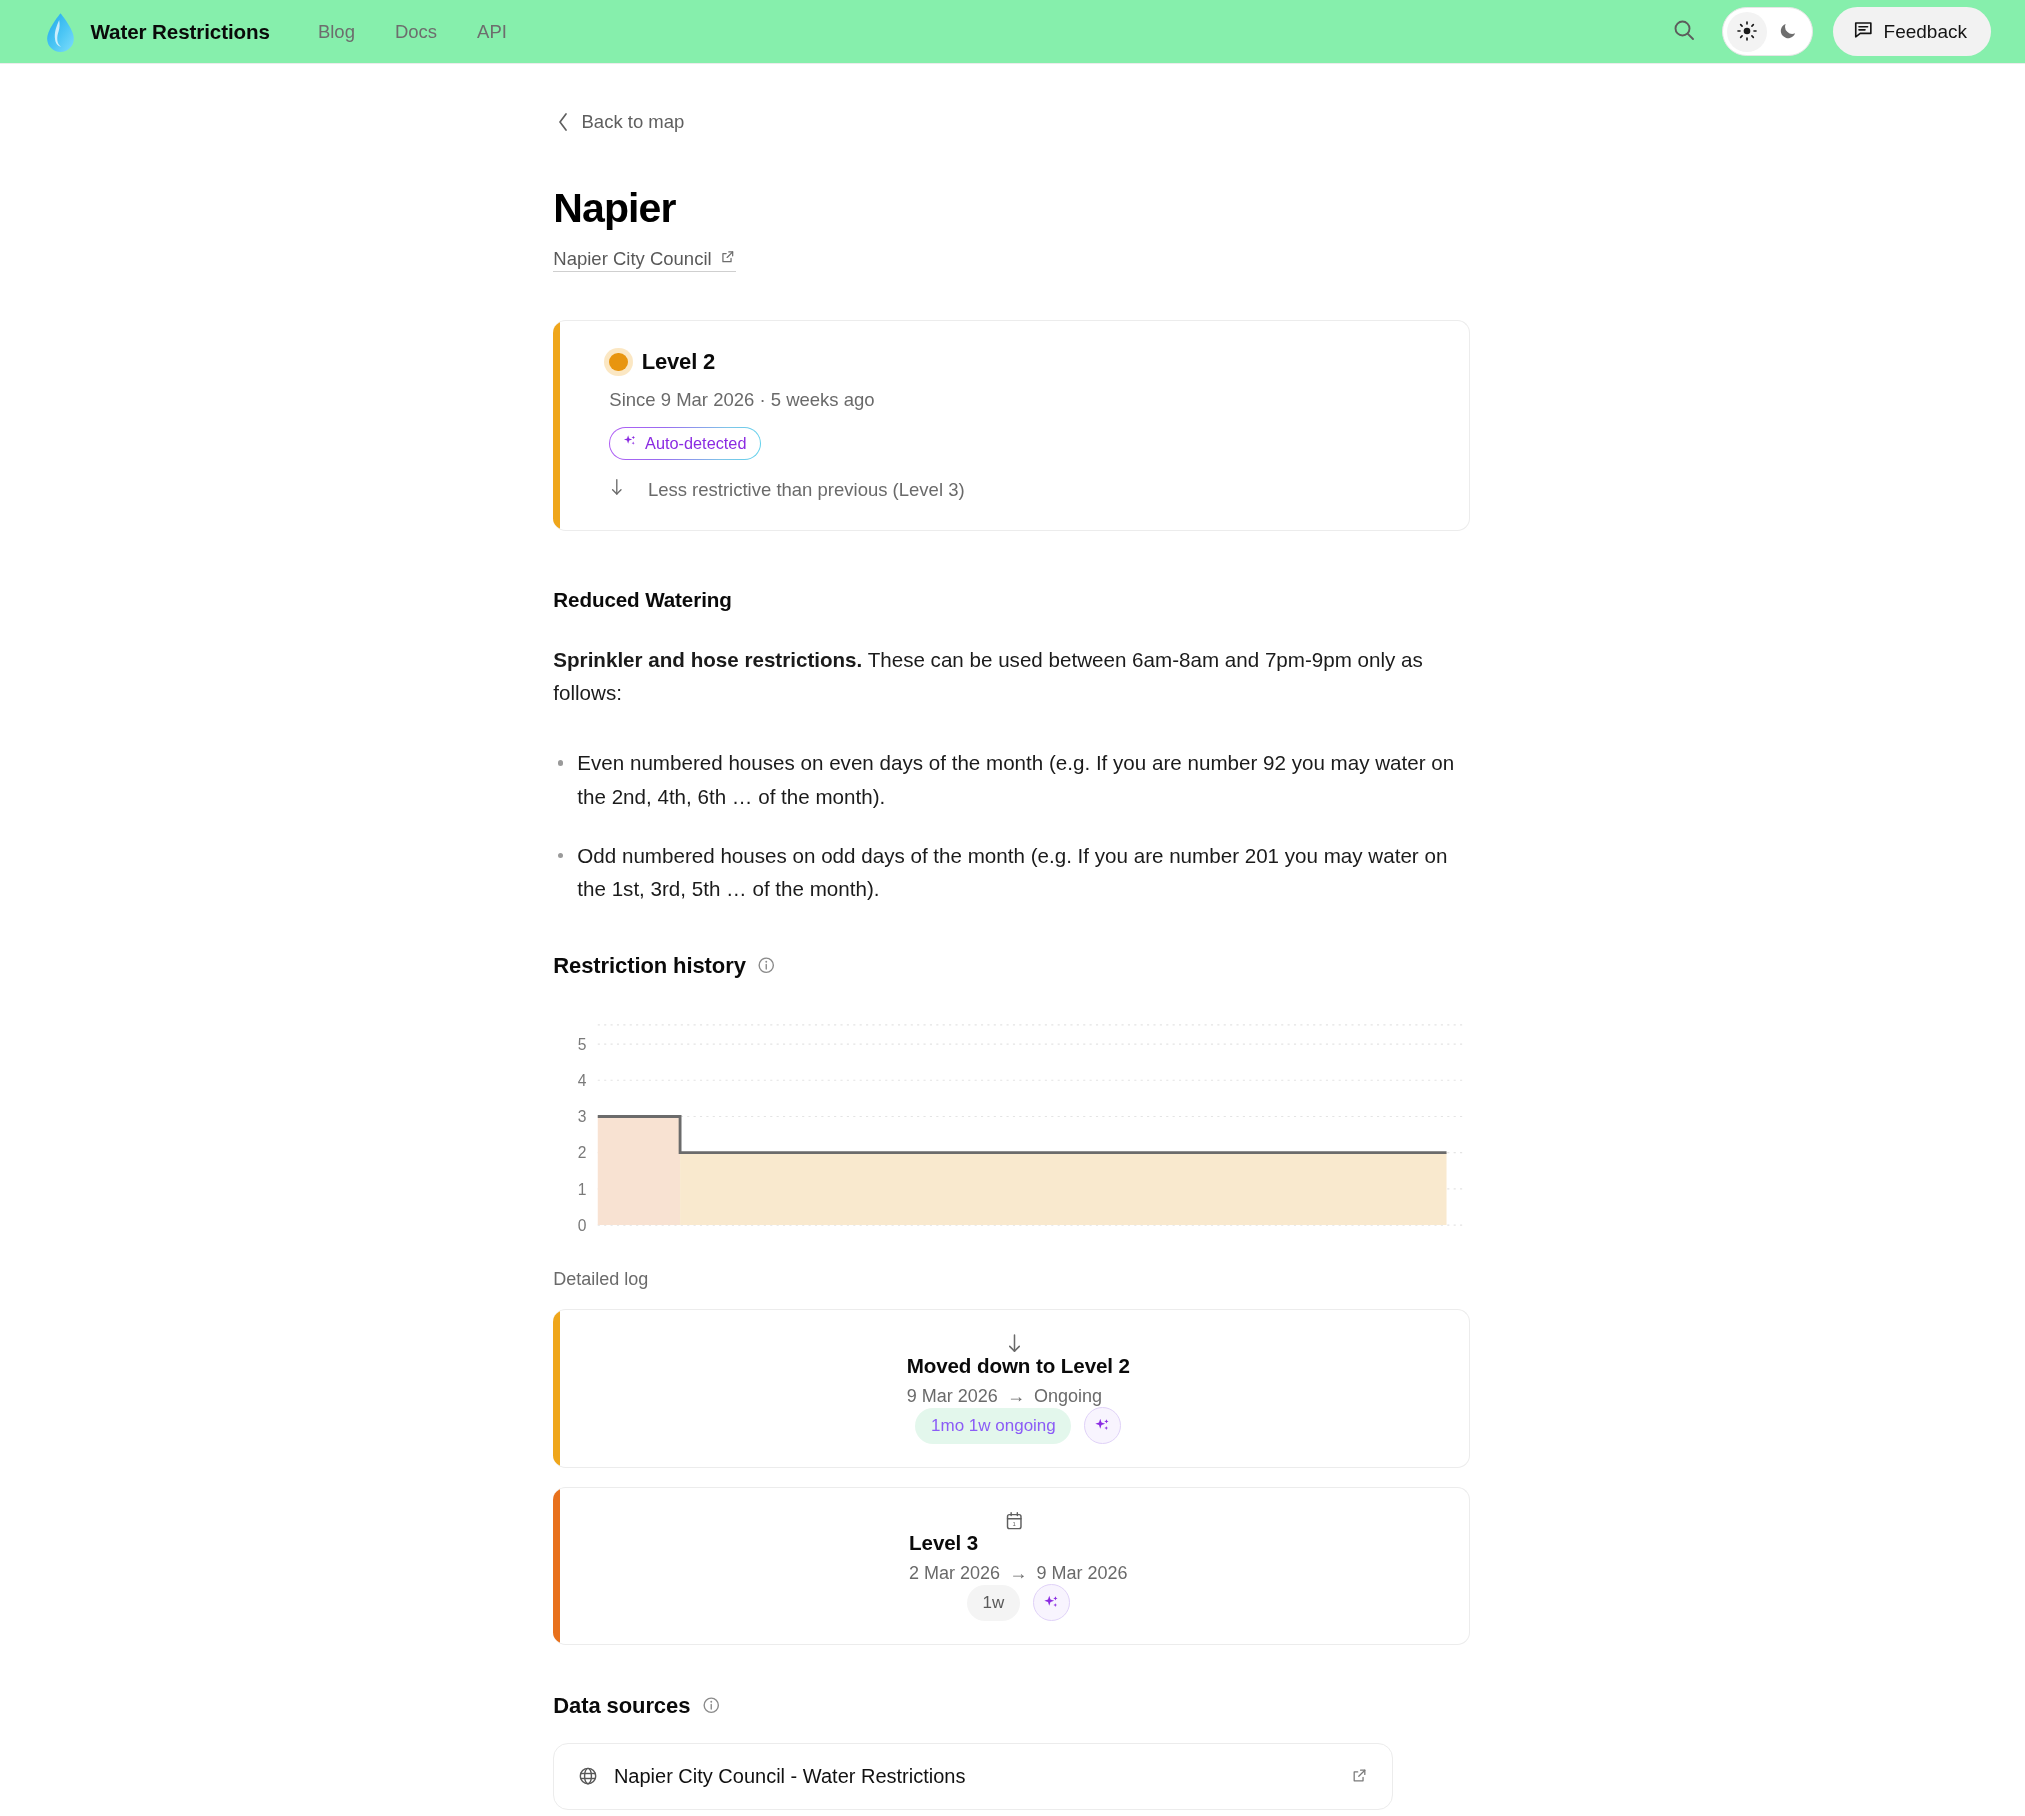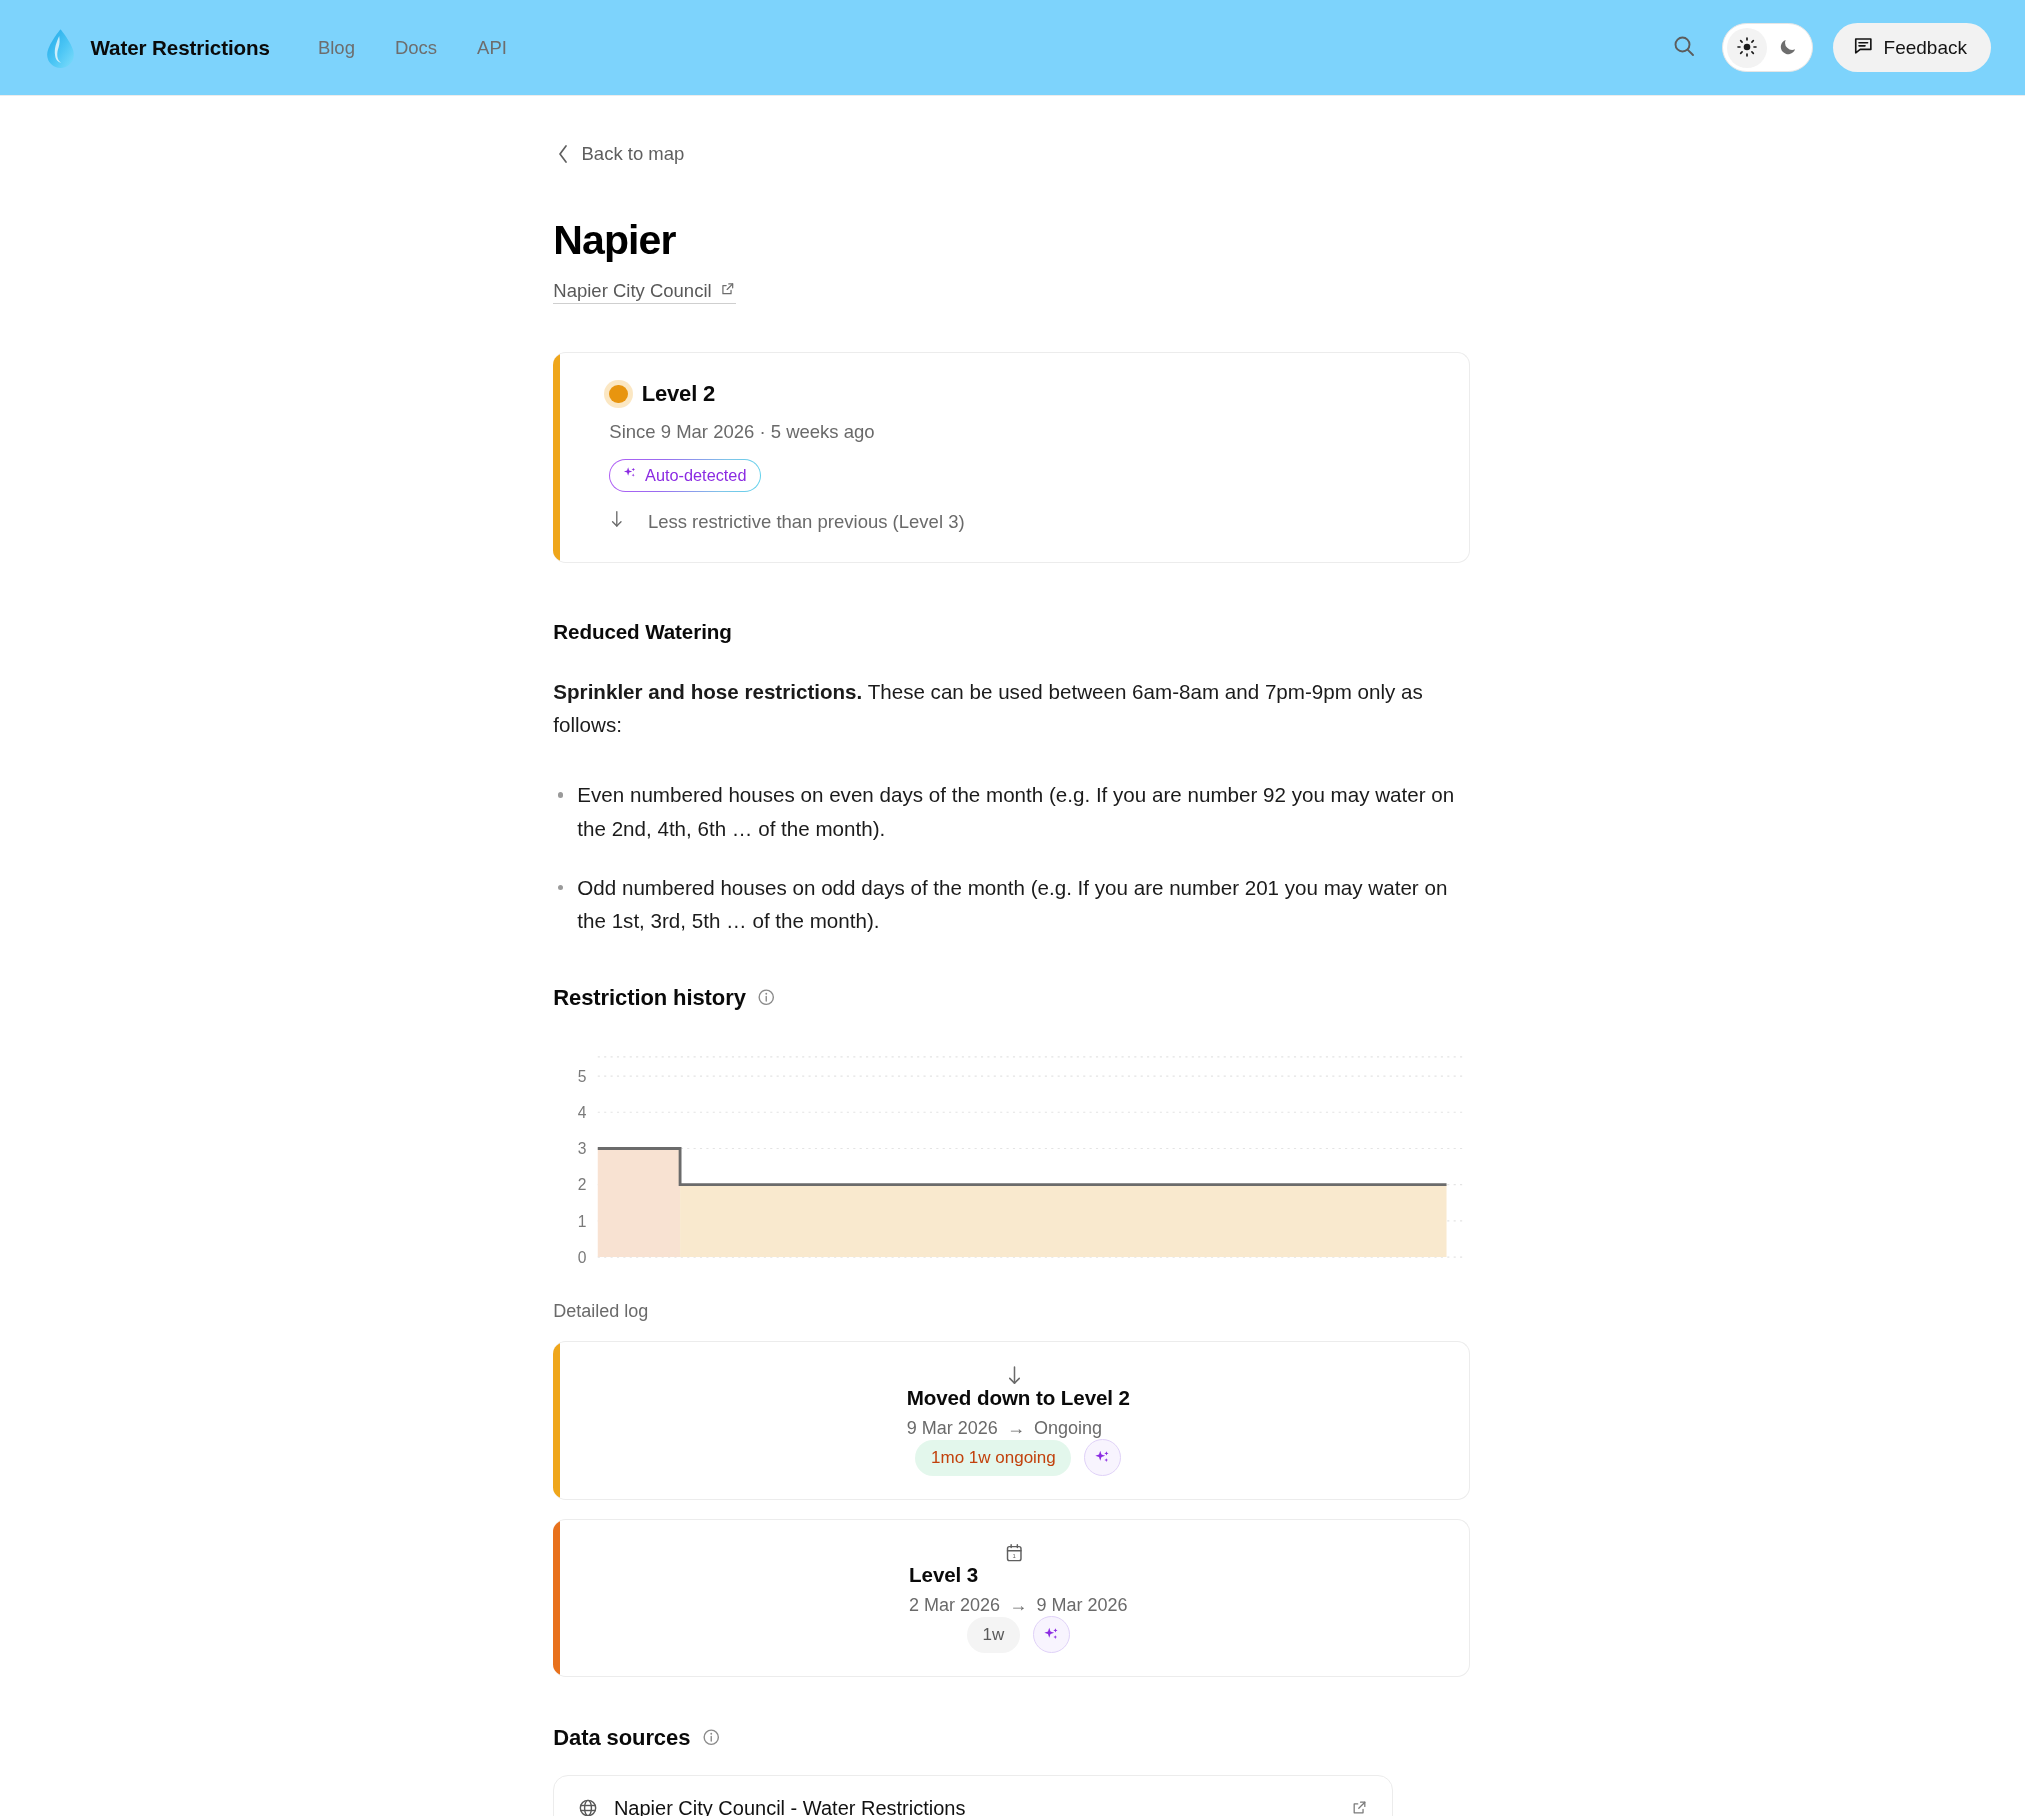--- a/index.html
+++ b/index.html
@@ -6,27 +6,27 @@
   html, body {
     width: 2025px;
     height: 1816px;
     background: #ffffff;
     font-family: "Liberation Sans", sans-serif;
     -webkit-font-smoothing: antialiased;
   }
 
   
   .site-header {
-    height: 96px;
+    height: 64px;
     width: 100%;
     border-bottom: 1.4px solid #ececec;
     display: flex;
     align-items: center;
     padding: 0 34px 0 44px;
-    background: #7dd3fc;
+    background: #86efac;
   }
   .brand {
     display: flex;
     align-items: center;
     gap: 13.5px;
   }
   .drop-icon { width: 33px; height: 40px; display:block; }
   .brand-name {
     font-size: 20.6px;
     font-weight: 700;
@@ -318,21 +318,21 @@
     gap: 9.2px;
   }
   .log-right {
     display: flex;
     align-items: center;
     gap: 12.8px;
     flex-shrink: 0;
   }
   .badge-green {
     background: #E3F7EC;
-    color: #c2410c;
+    color: #8b5cf6;
     font-size: 17px;
     padding: 7.8px 15.6px;
     border-radius: 710px;
     white-space: nowrap;
   }
   .badge-grey {
     background: #f4f4f4;
     color: #5a5a5a;
     font-size: 17px;
     padding: 7.8px 15.6px;

